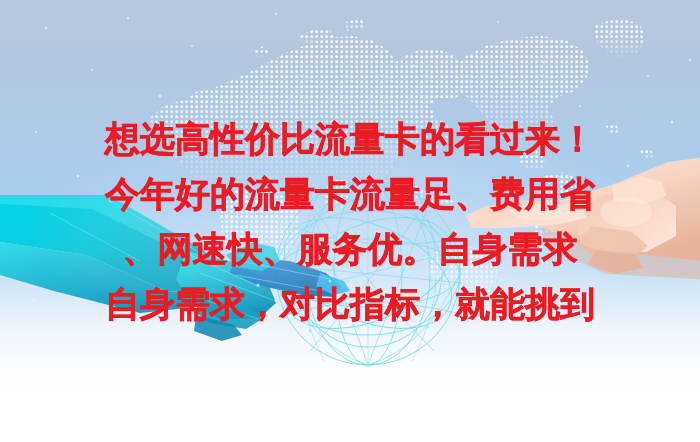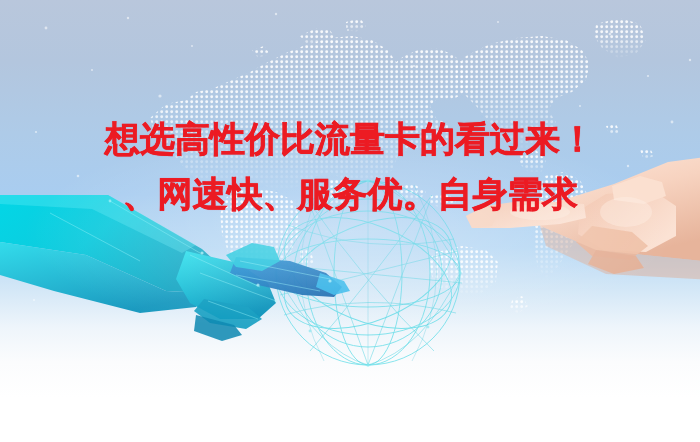--- a/index.html
+++ b/index.html
@@ -297,16 +297,18 @@
 
       <ellipse cx="226" cy="62" rx="26" ry="15" fill="#fff0e6" opacity="0.40"></ellipse>
       <ellipse cx="140" cy="62" rx="30" ry="8" fill="#fff2e8" opacity="0.32"></ellipse>
     </svg>
   </div>
 
   <div class="textglow"></div>
 
   <div class="headline">
     <div class="tline">想选高性价比流量卡的看过来！</div>
+    <div class="tline">今年好的流量卡流量足、费用省</div>
     <div class="tline">、网速快、服务优。自身需求</div>
+    <div class="tline">自身需求，对比指标，就能挑到</div>
   </div>
 
 </div>
 
 </body></html>

